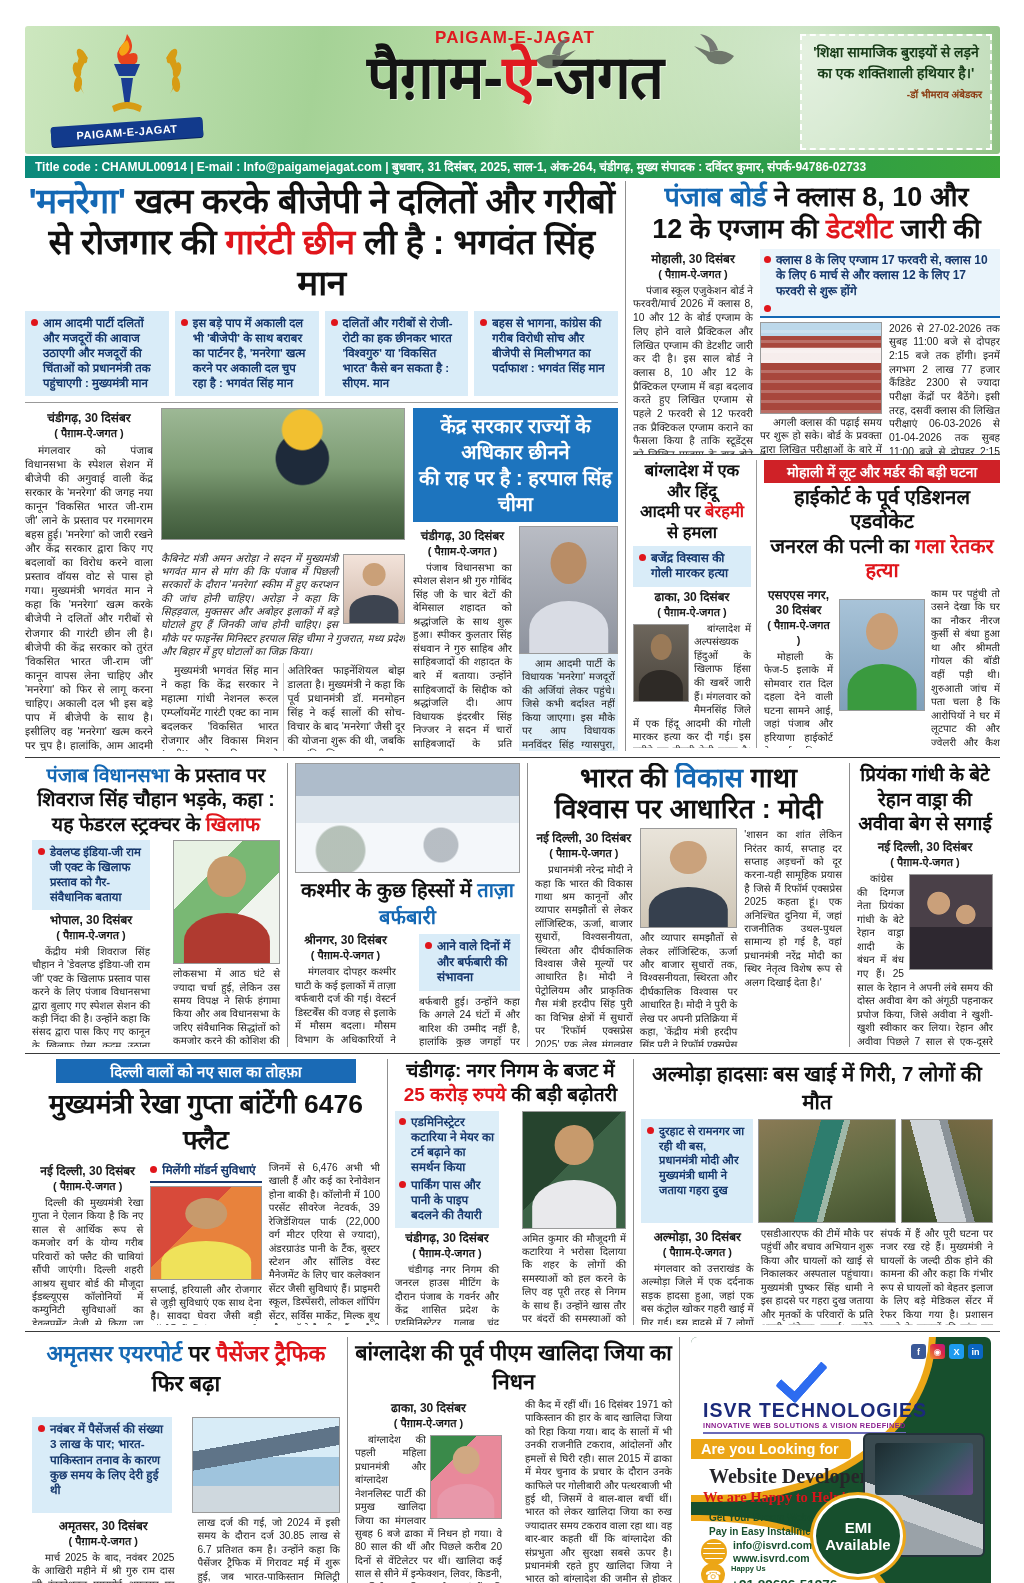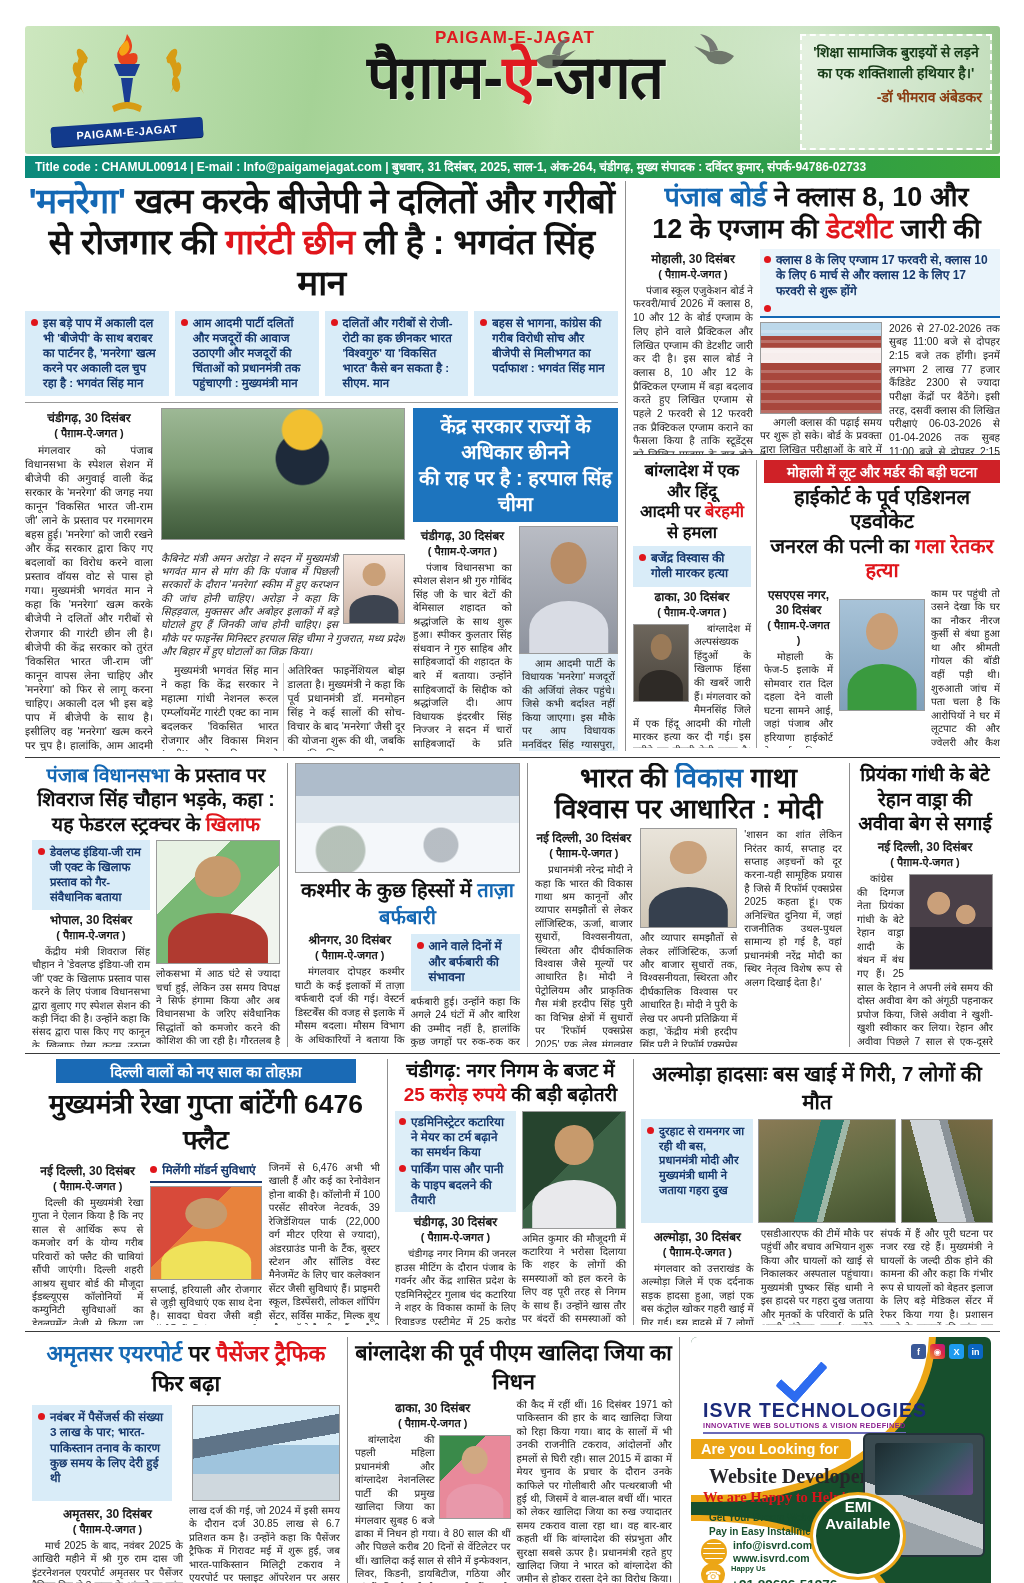--- a/index.html
+++ b/index.html
@@ -17,21 +17,21 @@
           transform:rotate(-4deg);box-shadow:0 1px 0 #0a2560;}
   .mtitle{position:absolute;left:205px;top:2px;right:200px;text-align:center;}
   .kick{color:#e01a20;font-weight:bold;font-size:17px;letter-spacing:1px;}
   .big{font-size:60px;font-weight:bold;color:#141414;line-height:1.0;letter-spacing:-1px;
        text-shadow:1px 1px 0 rgba(255,255,255,.6);}
   .big .mid{color:#e01a20;}
   .dove{position:absolute;opacity:.85;}
   .qbox{position:absolute;right:8px;top:8px;width:172px;height:100px;border:2px dashed #fff;
         background:rgba(255,255,255,.42);padding:6px 8px;text-align:center;}
   .qtext{font-weight:bold;font-size:14px;line-height:1.5;color:#173a17;}
-  .qauth{font-weight:bold;font-size:14px;color:#8a3b12;text-align:right;margin-top:3px;}
+  .qauth{font-weight:bold;font-size:10px;color:#8a3b12;text-align:right;margin-top:3px;}
   
   .ibar{height:22px;line-height:22px;margin-top:2px;background:linear-gradient(90deg,#0b8a7c,#1f9455 55%,#3aa53a);
         color:#fff;font-weight:bold;font-size:12px;padding:0 10px;white-space:nowrap;overflow:hidden;}
   
   .blue{color:#1468b4;} .red{color:#e0151b;}
   .hl{font-weight:bold;text-align:center;color:#111;}
   .dl{text-align:center;font-weight:bold;font-size:12px;line-height:1.25;margin:3px 0 2px;}
   .cr{font-size:11px;}
   .bd{font-size:10.6px;line-height:1.33;text-align:justify;color:#1c1c1c;}
   .bd p{margin:0;text-indent:13px;}
@@ -65,21 +65,21 @@
   .pbblock{height:274px;border-bottom:1.5px solid #444;overflow:hidden;}
   .rz-bot{display:grid;grid-template-columns:124px 1fr;gap:7px;padding-top:5px;height:288px;overflow:hidden;}
   .moh-g{display:grid;grid-template-columns:1fr 86px 1fr;gap:6px;margin-top:2px;}
   
   .rw{border-top:1.5px solid #3a3a3a;margin-top:6px;padding-top:5px;display:grid;overflow:hidden;}
   .rw>.art+.art{border-left:1px solid #8f8f8f;}
   .rw>.art{padding:0 7px;}
   .rD{grid-template-columns:262px 240px 322px 1fr;height:284px;}
   .rE{grid-template-columns:362px 246px 1fr;height:266px;}
   .rF{grid-template-columns:322px 332px 1fr;height:272px;}
-  .g2{display:grid;grid-template-columns:1fr 1fr;gap:6px;}
+  .g2{display:grid;grid-template-columns:1fr 1fr;gap:23px;}
   .g3{display:grid;grid-template-columns:1fr 1fr 1fr;gap:7px;}
   
   .ad{position:relative;width:300px;height:262px;background:#174f2d;border-radius:6px;overflow:hidden;margin-left:4px;}
   .adw1{position:absolute;top:-12px;left:-10px;width:248px;height:170px;background:#fff;
         border-bottom-right-radius:85% 95%;box-shadow:0 0 0 7px #eca616;}
   .adw2{position:absolute;bottom:-14px;left:-12px;width:210px;height:92px;background:#fff;
         border-top-right-radius:90% 100%;box-shadow:0 0 0 6px #eca616;}
   .soc{position:absolute;top:7px;right:8px;display:flex;gap:4px;}
   .soc span{width:15px;height:15px;border-radius:3px;color:#fff;font-weight:bold;font-size:9px;
             display:flex;align-items:center;justify-content:center;}
@@ -90,21 +90,21 @@
          letter-spacing:.4px;border-bottom:2px solid #6a6ab8;padding-bottom:2px;}
   .adlook{position:absolute;left:0px;top:102px;background:#eca616;color:#fff;font-weight:bold;
           font-size:14.5px;padding:2px 12px 2px 10px;border-radius:0 4px 4px 0;}
   .addev{position:absolute;left:18px;top:128px;color:#26262a;font-weight:bold;font-size:20px;
          font-family:"Liberation Serif","DejaVu Serif",serif;}
   .adhap{position:absolute;left:12px;top:152px;color:#d6151b;font-weight:bold;font-size:14.5px;
          font-family:"Liberation Serif","DejaVu Serif",serif;}
   .addr{position:absolute;left:18px;top:174px;color:#174f2d;font-weight:bold;font-size:10px;line-height:1.35;}
   .ademi{position:absolute;left:122px;top:158px;width:84px;height:76px;background:#174f2d;
          border:3px solid #fff;border-radius:50%;color:#fff;font-weight:bold;font-size:15px;
-         display:flex;flex-direction:column;align-items:center;box-shadow:0 0 0 3px #eca616;}
+         display:flex;flex-direction:column;align-items:center;justify-content:center;box-shadow:0 0 0 3px #eca616;}
   .adlap{position:absolute;right:6px;top:96px;width:118px;height:120px;background:
          linear-gradient(200deg,#3a4a50 0 55%,#c9ced2 55% 70%,#9aa2a8 70%);border-radius:6px;
          border:2px solid #24333a;}
   .adlap::before{content:"";position:absolute;left:10px;top:8px;right:10px;height:52px;background:
          linear-gradient(135deg,#1d2b30,#35565e 60%,#6a4a8a);border-radius:3px;}
   .cont{position:absolute;left:10px;display:flex;align-items:center;gap:6px;}
   .globe{width:22px;height:22px;border-radius:50%;background:
          repeating-linear-gradient(0deg,#eca616 0 4px,#fff 4px 5px),#eca616;border:2px solid #eca616;flex:none;}
   .fone{width:24px;height:24px;border-radius:50%;background:#eca616;color:#fff;display:flex;
         align-items:center;justify-content:center;font-size:13px;flex:none;}
@@ -160,25 +160,25 @@
   <div class="tz">
 
     <div class="lz art">
       <div class="hl hl-main">
         <span class="blue">'मनरेगा'</span><span> खत्म करके बीजेपी ने दलितों और गरीबों</span><br>
         <span>से रोजगार की </span><span class="red">गारंटी छीन</span><span> ली है : भगवंत सिंह मान</span>
       </div>
       <div class="b4">
         <div class="bb">
             <span class="dot"></span>
-            <span>इस बड़े पाप में अकाली दल भी 'बीजेपी' के साथ बराबर का पार्टनर है, 'मनरेगा' खत्म करने पर अकाली दल चुप रहा है : भगवंत सिंह मान</span>
+            <span>आम आदमी पार्टी दलितों और मजदूरों की आवाज उठाएगी और मजदूरों की चिंताओं को प्रधानमंत्री तक पहुंचाएगी : मुख्यमंत्री मान</span>
           </div>
         <div class="bb">
             <span class="dot"></span>
-            <span>आम आदमी पार्टी दलितों और मजदूरों की आवाज उठाएगी और मजदूरों की चिंताओं को प्रधानमंत्री तक पहुंचाएगी : मुख्यमंत्री मान</span>
+            <span>इस बड़े पाप में अकाली दल भी 'बीजेपी' के साथ बराबर का पार्टनर है, 'मनरेगा' खत्म करने पर अकाली दल चुप रहा है : भगवंत सिंह मान</span>
           </div>
         <div class="bb">
             <span class="dot"></span>
             <span>दलितों और गरीबों से रोजी-रोटी का हक छीनकर भारत 'विश्वगुरु' या 'विकसित भारत' कैसे बन सकता है : सीएम. मान</span>
           </div>
         <div class="bb">
             <span class="dot"></span>
             <span>बहस से भागना, कांग्रेस की गरीब विरोधी सोच और बीजेपी से मिलीभगत का पर्दाफाश : भगवंत सिंह मान</span>
           </div>
       </div>
@@ -487,21 +487,21 @@
           </div>
       </div>
     </div>
   </div>
 
   <div class="rw rF">
     <div class="art">
       <div class="hl" style="font-size:22px">
         <span class="blue">अमृतसर एयरपोर्ट</span><span> पर </span><span class="red">पैसेंजर ट्रैफिक</span><span> फिर बढ़ा</span>
       </div>
-      <div style="display:grid;grid-template-columns:1fr 148px;gap:20px;margin-top:8px">
+      <div style="display:grid;grid-template-columns:1fr 148px;gap:20px;margin-top:20px">
         <div class="bb" style="font-size:11.8px">
             <span class="dot"></span>
             <span>नवंबर में पैसेंजर्स की संख्या 3 लाख के पार; भारत-पाकिस्तान तनाव के कारण कुछ समय के लिए देरी हुई थी</span>
           </div>
         <div class="ph" style="height:96px;background:
           linear-gradient(170deg,transparent 0 28%,#5f7488 28% 44%,transparent 44%),
           linear-gradient(180deg,#d8ecf7 0 42%,#9fc4dd 42% 72%,#cfd8de 72%);"></div>
       </div>
       <div class="g2" style="margin-top:3px">
         <div>

